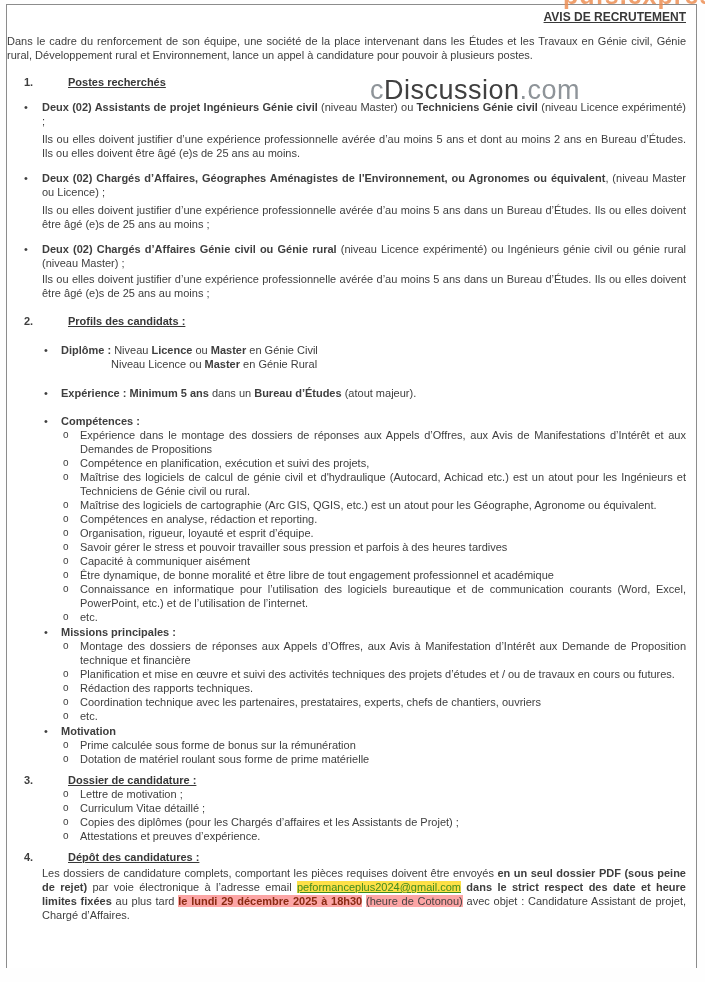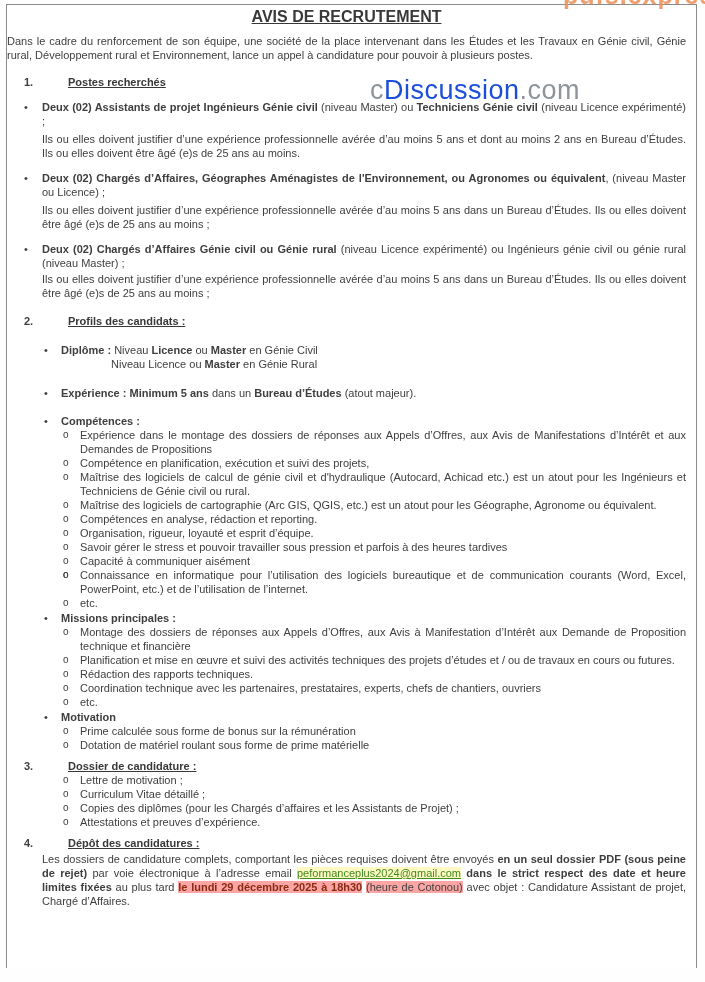--- a/index.html
+++ b/index.html
@@ -3,21 +3,21 @@
 <meta charset="utf-8">
 <style>
   html,body{margin:0;padding:0;background:#ffffff;}
   .doc-page{position:relative;width:705px;height:982px;background:#fefefe;overflow:hidden;
             font-family:"Liberation Sans",sans-serif;color:#3e3e3e;font-size:11px;line-height:14px;}
   .page-box{position:absolute;left:6px;top:4px;width:691px;height:964px;
             border:1px solid #8c8c8c;border-bottom:none;background:#fff;box-sizing:border-box;}
   .content{position:absolute;left:7px;top:9px;width:679px;z-index:1;}
   .j{text-align:justify;}
   .b{font-weight:bold;}
-  .title{margin-top:1px;text-align:center;font-size:16px;font-weight:bold;text-decoration:underline;color:#383838;}
+  .title{margin-top:1px;text-align:right;font-size:12px;font-weight:bold;text-decoration:underline;color:#383838;}
   .intro{margin-top:10px;}
   
   .hrow{position:relative;padding-left:37px;}
   .hnum{position:absolute;left:17px;font-weight:bold;}
   .htxt{font-weight:bold;text-decoration:underline;color:#383838;padding-left:24px;}
   .h1{margin-top:13px;}
   .h2{margin-top:12px;}
   .h3{margin-top:7px;}
   .h4{margin-top:7px;}
   
@@ -30,31 +30,31 @@
   .li2 .blt{position:absolute;left:37px;}
   
   .li3{position:relative;padding-left:73px;}
   .li3 .blt{position:absolute;left:56px;font-size:10px;}
   .dip2{padding-left:104px;}
   .mt15{margin-top:15px;}
   .mt14{margin-top:14px;}
   .mt1{margin-top:1px;}
   .p4{margin-left:35px;margin-top:2px;}
   
-  .hl-y{background:#fef9c3;}
+  .hl-y{background:#fde047;}
   .hl-m{background:#fca5a5;}
   .email{color:#3f8a1e;text-decoration:underline;cursor:pointer;}
   .date{color:#8a2a12;font-weight:bold;}
   .cot{color:#474040;font-weight:normal;}
   
   .wm{position:absolute;pointer-events:none;white-space:nowrap;}
   .wm-topright{top:-12px;left:563px;z-index:2;font-size:25px;font-weight:600;
                color:rgba(236,142,84,0.85);letter-spacing:1px;}
   .wm-brand{top:83px;left:370px;z-index:2;font-size:27px;color:#8e9499;letter-spacing:0.5px;}
-  .wm-brand .bl{color:#1d4ed8;}
+  .wm-brand .bl{color:#404040;}
   .wm-midleft{top:712px;left:58px;z-index:0;font-size:23px;font-weight:600;
               color:rgba(240,152,95,0.5);letter-spacing:1px;}
 </style>
 </head>
 <body>
 
 <div class="doc-page">
 
   <div class="wm wm-midleft">pdfs.express</div>
   <div class="wm wm-topright">pdfs.express</div>
@@ -106,21 +106,21 @@
       <span class="blt">•</span><span class="b">Compétences :</span>
     </div>
     <div class="li3 j"><span class="blt">o</span><span>Expérience dans le montage des dossiers de réponses aux Appels d’Offres, aux Avis de Manifestations d’Intérêt et aux Demandes de Propositions</span></div>
     <div class="li3 j"><span class="blt">o</span><span>Compétence en planification, exécution et suivi des projets,</span></div>
     <div class="li3 j"><span class="blt">o</span><span>Maîtrise des logiciels de calcul de génie civil et d'hydraulique (Autocard, Achicad etc.) est un atout pour les Ingénieurs et Techniciens de Génie civil ou rural.</span></div>
     <div class="li3 j"><span class="blt">o</span><span>Maîtrise des logiciels de cartographie (Arc GIS, QGIS, etc.) est un atout pour les Géographe, Agronome ou équivalent.</span></div>
     <div class="li3 j"><span class="blt">o</span><span>Compétences en analyse, rédaction et reporting.</span></div>
     <div class="li3 j"><span class="blt">o</span><span>Organisation, rigueur, loyauté et esprit d’équipe.</span></div>
     <div class="li3 j"><span class="blt">o</span><span>Savoir gérer le stress et pouvoir travailler sous pression et parfois à des heures tardives</span></div>
     <div class="li3 j"><span class="blt">o</span><span>Capacité à communiquer aisément</span></div>
-    <div class="li3 j"><span class="blt">o</span></div>
+    <div class="li3 j"><span class="blt">o</span><span>Être dynamique, de bonne moralité et être libre de tout engagement professionnel et académique</span></div>
     <div class="li3 j"><span class="blt">o</span><span>Connaissance en informatique pour l’utilisation des logiciels bureautique et de communication courants (Word, Excel, PowerPoint, etc.) et de l’utilisation de l’internet.</span></div>
     <div class="li3 j"><span class="blt">o</span><span>etc.</span></div>
 
     <div class="li2 mt1">
       <span class="blt">•</span><span class="b">Missions principales :</span>
     </div>
     <div class="li3 j"><span class="blt">o</span><span>Montage des dossiers de réponses aux Appels d’Offres, aux Avis à Manifestation d’Intérêt aux Demande de Proposition technique et financière</span></div>
     <div class="li3 j"><span class="blt">o</span><span>Planification et mise en œuvre et suivi des activités techniques des projets d’études et / ou de travaux en cours ou futures.</span></div>
     <div class="li3 j"><span class="blt">o</span><span>Rédaction des rapports techniques.</span></div>
     <div class="li3 j"><span class="blt">o</span><span>Coordination technique avec les partenaires, prestataires, experts, chefs de chantiers, ouvriers</span></div>

